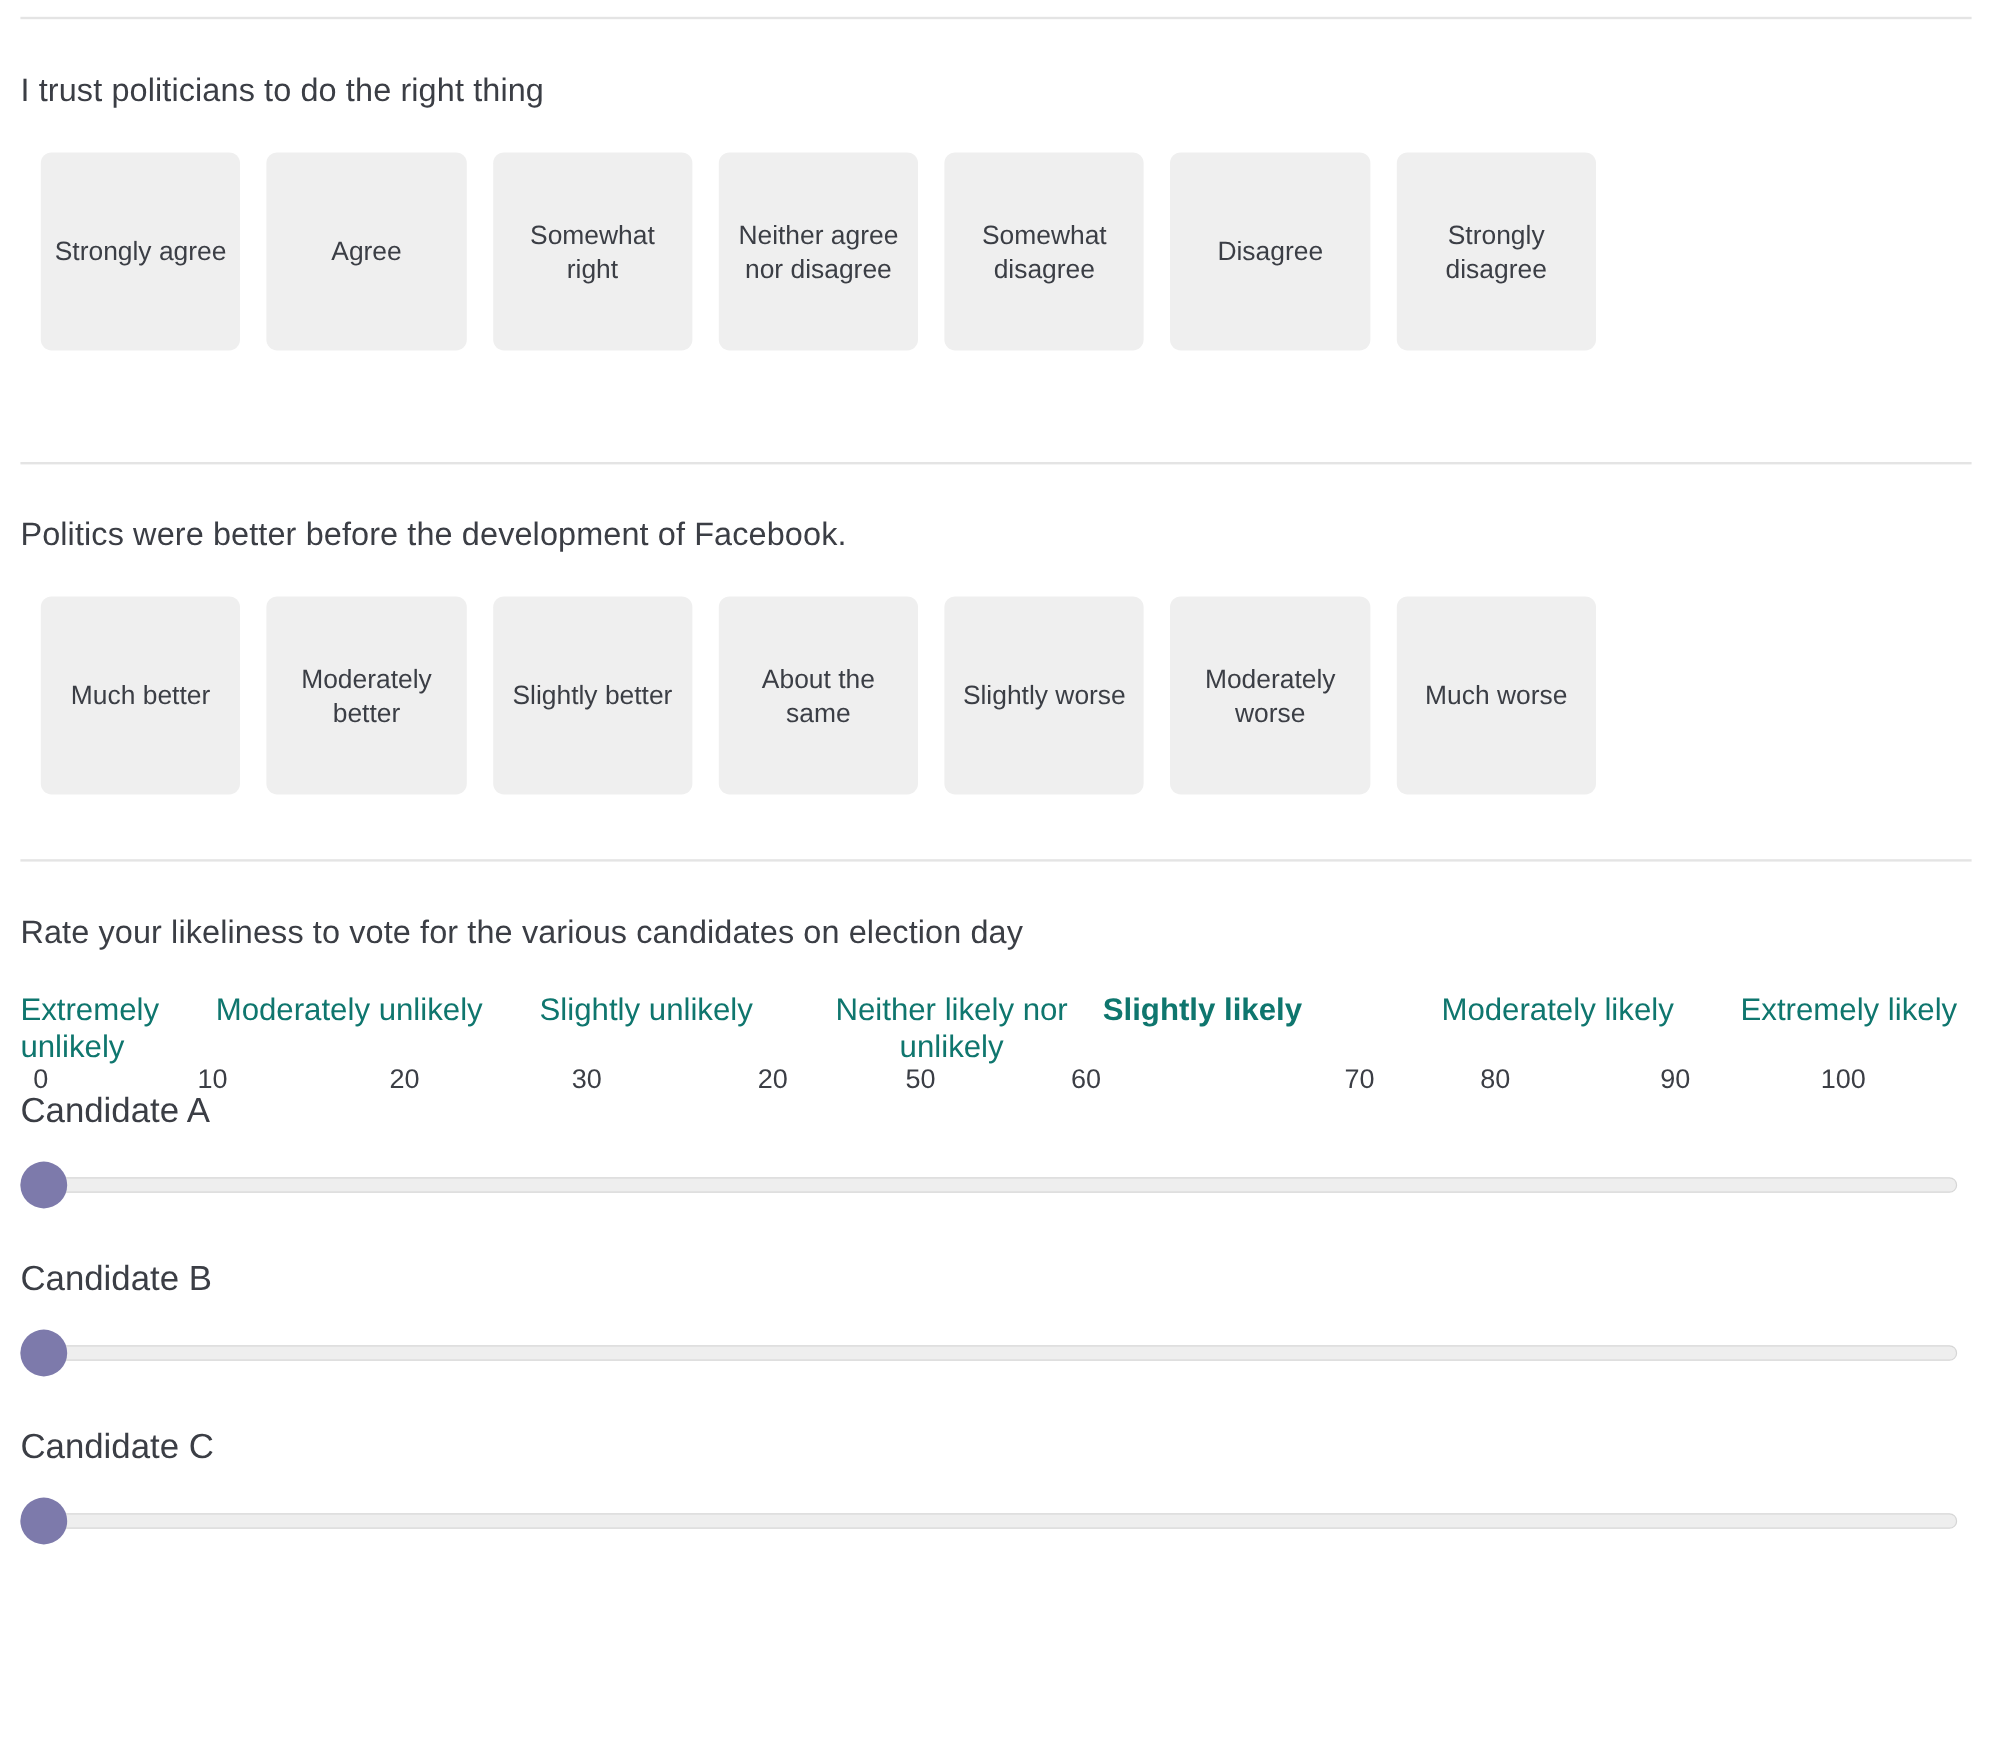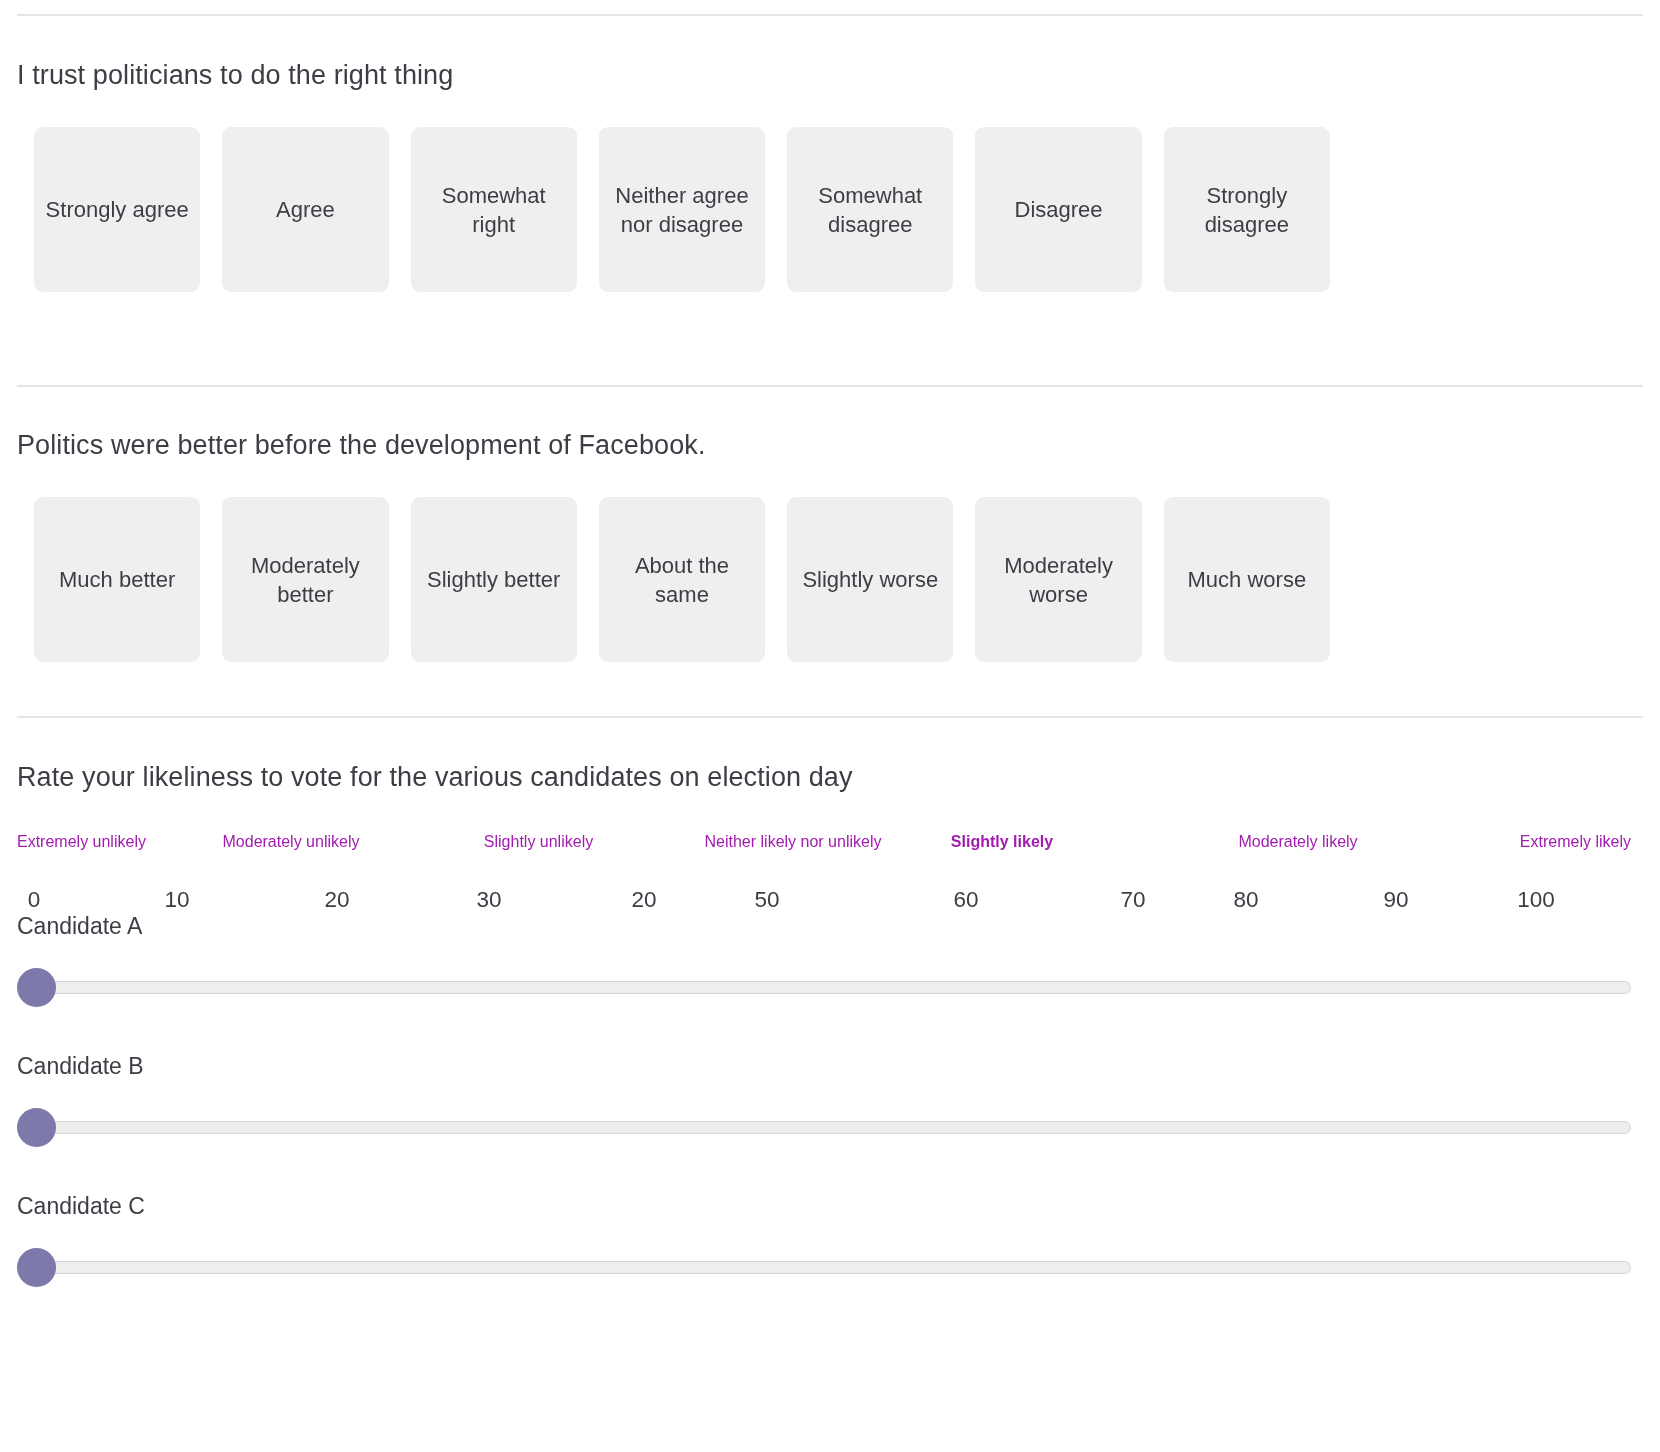--- a/index.html
+++ b/index.html
@@ -92,23 +92,23 @@
     margin-left: 17px;
     width: 1614px;
     height: 86px;
   }
   .anchor-row {
     position: relative;
     height: 60px;
   }
   .anchor {
     position: absolute;
-    font-size: 16px;
+    font-size: 26px;
     line-height: 31px;
-    color: #a21caf;
+    color: #0f766e;
     text-align: center;
     white-space: normal;
   }
   .anchor.a0  { left: 0px;    width: 130px; text-align: left; }
   .anchor.a1  { left: 148px;  width: 252px; }
   .anchor.a2  { left: 414px;  width: 215px; }
   .anchor.a3  { left: 660px;  width: 232px; }
   .anchor.a4  { left: 895px;  width: 180px; font-weight: bold; }
   .anchor.a5  { left: 1166px; width: 230px; }
   .anchor.a6  { left: 1424px; width: 190px; text-align: right; }
@@ -126,21 +126,21 @@
     text-align: center;
   }
 
   
   .slider-block {
     position: relative;
     margin-left: 17px;
     width: 1614px;
   }
   .slider-label {
-    font-size: 23px;
+    font-size: 29px;
     line-height: 28px;
     color: #3b3e45;
     margin-bottom: 26px;
   }
   .slider {
     position: relative;
     width: 1614px;
     height: 40px;
     margin-bottom: 46px;
     cursor: pointer;
@@ -242,21 +242,21 @@
         <div class="anchor a5">Moderately likely</div>
         <div class="anchor a6">Extremely likely</div>
       </div>
       <div class="tick-row">
         <div class="tick" style="left:-3px">0</div>
         <div class="tick" style="left:140px">10</div>
         <div class="tick" style="left:300px">20</div>
         <div class="tick" style="left:452px">30</div>
         <div class="tick" style="left:607px">20</div>
         <div class="tick" style="left:730px">50</div>
-        <div class="tick" style="left:929px">60</div>
+        <div class="tick" style="left:868px">60</div>
         <div class="tick" style="left:1096px">70</div>
         <div class="tick" style="left:1209px">80</div>
         <div class="tick" style="left:1359px">90</div>
         <div class="tick" style="left:1499px">100</div>
       </div>
     </div>
 
     <div class="slider-block">
 
       <div>

